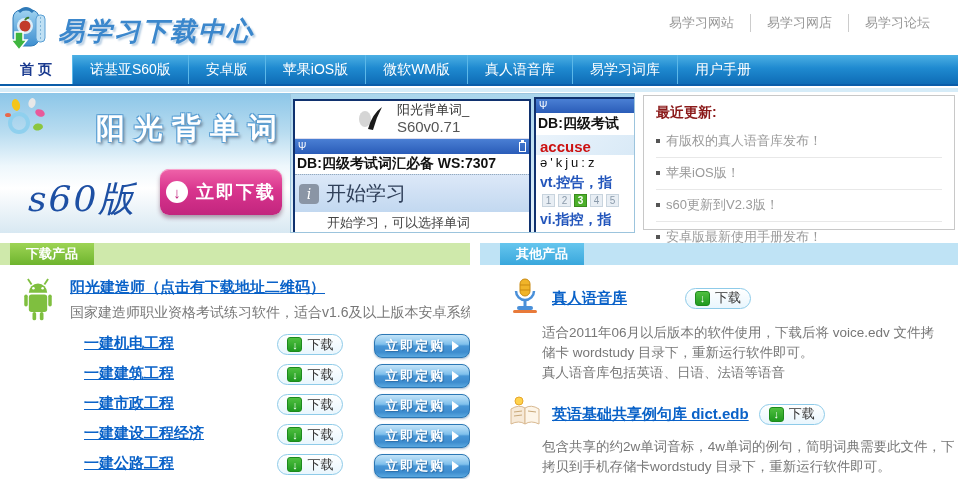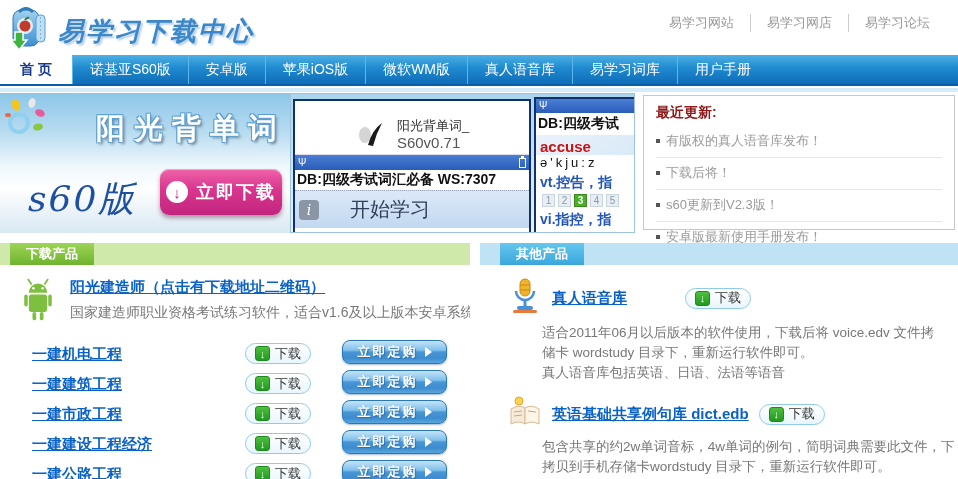--- a/index.html
+++ b/index.html
@@ -43,37 +43,37 @@
   .dlnow-circle { width:22px; height:22px; border-radius:50%; background:#fff; color:#c2257e;
     font-size:15px; font-weight:bold; display:flex; align-items:center; justify-content:center; }
   .dlnow-label { color:#fff; font-size:18px; font-weight:bold; letter-spacing:2px; }
 
   .banner-mid { position:absolute; left:290px; top:93px; width:345px; height:140px;
     overflow:hidden; background:linear-gradient(180deg,#a9d5ec 0%,#cfe7f5 60%,#e8f3fa 100%);
     border:1px solid #9cc4dd; }
   .phone { position:absolute; background:#fff; border:2px solid #10316e; overflow:hidden; }
   .phone1 { left:2px; top:5px; width:238px; height:140px; }
   .p1-head { height:38px; display:flex; align-items:center; justify-content:center; gap:12px;
-    background:#fff; border-bottom:1px solid #dde;margin-top:16px; }
+    background:#fff; border-bottom:1px solid #dde; }
   .p1-head-txt { text-align:left; line-height:1.15; }
   .p1-appname { font-size:13px; color:#333; }
   .p1-appver { font-size:15px; color:#555; }
   .p-bar { height:15px; background:linear-gradient(180deg,#4a7fd4,#2a5cb8); color:#fff;
     display:flex; align-items:center; justify-content:space-between; padding:0 3px; }
   .antenna { font-size:10px; line-height:1; }
   .battery { width:7px; height:10px; border:1px solid #fff; position:relative; }
   .battery::after { content:""; position:absolute; left:1px; top:-3px; width:3px; height:2px; background:#fff; }
   .p1-db { font-size:14px; font-weight:bold; color:#111; padding:1px 2px; white-space:nowrap;
     overflow:hidden; background:#fff; }
   .p1-menu { display:flex; align-items:center; gap:7px; padding:5px 4px;
     background:linear-gradient(180deg,#dce8f8,#c2d8f0); border-top:1px dotted #9ab; }
   .info-ico { width:20px; height:20px; border-radius:4px; background:#8a95a5; color:#fff;
     font-family:"DejaVu Serif",serif; font-style:italic; font-size:14px; display:flex;
     align-items:center; justify-content:center; flex:0 0 auto; }
-  .p1-menu-label { font-size:20px; color:#30405a; white-space:nowrap;margin-left:24px; }
+  .p1-menu-label { font-size:20px; color:#30405a; white-space:nowrap; }
   .p1-sub { padding:2px 2px 0 32px; font-size:13px; color:#444; white-space:nowrap; overflow:hidden; }
 
   .phone2 { left:243px; top:3px; width:120px; height:140px; }
   .p2-db { font-size:14px; font-weight:bold; color:#111; padding:2px 2px; background:#fff;
     white-space:nowrap; }
   .p2-word { font-size:15px; font-weight:bold; color:#cc1111; padding:3px 4px 0;
     background:linear-gradient(135deg,#eaf3fb,#d6e8f6); }
   .p2-phon { font-size:13px; color:#111; background:#fff; padding:0 4px 2px; letter-spacing:3px;
     white-space:nowrap; }
   .p2-vt,.p2-vi { font-size:14px; font-weight:bold; color:#2255bb; padding:2px 4px 0;
@@ -102,21 +102,21 @@
   .tab.green { margin-left:10px; background:linear-gradient(180deg,#9ed455,#6eb42e); }
   .tab.blue { margin-left:20px; background:linear-gradient(180deg,#66c6ee,#39a7dc); }
 
   .product-head { display:flex; margin:13px 0 0 16px; }
   .head-text { margin-left:10px; }
   .blue-link { font-size:15px; font-weight:bold; color:#0a62c8; text-decoration:underline;
     cursor:pointer; white-space:nowrap; }
   .gray-desc { font-size:14px; color:#777; margin-top:7px; white-space:nowrap; }
 
   .rows { margin-top:6px; }
-  .prow { display:flex; align-items:flex-end; height:30px; padding-left:32px; }
+  .prow { display:flex; align-items:flex-start; height:30px; padding-left:76px;margin-left:8px; }
   .prow .blue-link { width:213px; }
   .dl-btn { display:inline-flex; align-items:center; gap:5px; height:21px; padding:0 9px;
     border:1px solid #8ecbe9; border-radius:11px;
     background:linear-gradient(180deg,#ffffff,#e9f6fd); cursor:pointer;
     font-size:13px; color:#333; flex:0 0 auto; }
   .dl-ico { width:15px; height:15px; border-radius:3px; border:1px solid #1d8a1d;
     background:linear-gradient(180deg,#4fbf3f,#1f9a1f); color:#fff; font-size:11px;
     font-weight:bold; display:flex; align-items:center; justify-content:center; }
   .order-btn { display:inline-flex; align-items:center; justify-content:center; gap:7px;
     width:105px; height:24px; margin-left:31px; border:1px solid #2b77b4; border-radius:8px;
@@ -248,21 +248,21 @@
   </div>
 
   <aside class="updates-box">
     <div class="updates-title">最近更新:</div>
     <div class="update-item">
       <span class="sq-bullet"></span>
       <span>有版权的真人语音库发布！</span>
     </div>
     <div class="update-item">
       <span class="sq-bullet"></span>
-      <span>下载后将！</span>
+      <span>苹果iOS版！</span>
     </div>
     <div class="update-item">
       <span class="sq-bullet"></span>
       <span>s60更新到V2.3版！</span>
     </div>
     <div class="update-item">
       <span class="sq-bullet"></span>
       <span>安卓版最新使用手册发布！</span>
     </div>
   </aside>

